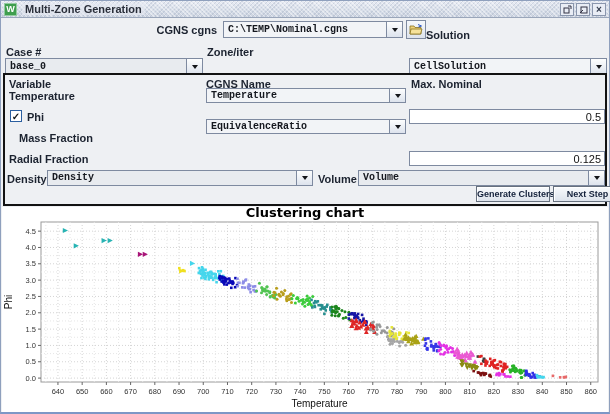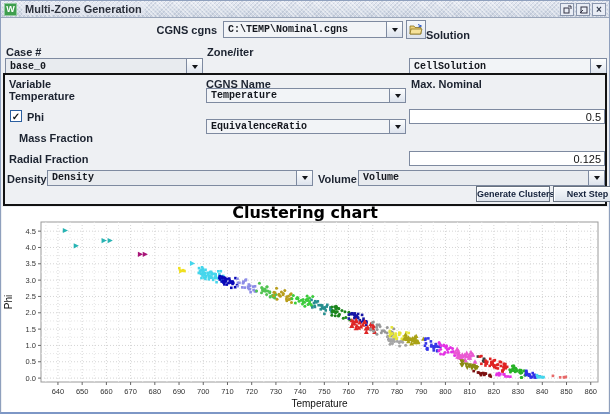--- a/index.html
+++ b/index.html
@@ -44,21 +44,21 @@
     text-align:center; line-height:11px; }
   .browse { position:absolute; width:20px; height:19px; background:linear-gradient(#f5f8fb,#dde3ec);
     border:1px solid #7e8aa0; display:flex; align-items:center; justify-content:center; }
 
   
   .blackpanel { position:absolute; left:2px; top:72px; width:604px; height:133px;
     border:2px solid #121212; background:#eef0f3;padding-left:30px; }
 
   
   .chartwrap { position:absolute; left:1px; right:1px; top:206px; bottom:0; background:#fff; }
-  .chart-title { text-align:center; font-size:16px; font-weight:bold; color:#000;
+  .chart-title { text-align:center; font-size:13px; font-weight:bold; color:#000;
     height:13px; line-height:12px; font-family:"DejaVu Sans","Liberation Sans",sans-serif; }
 </style>
 </head>
 <body>
 
 <div class="win">
 
   <div class="titlebar">
     <div class="app-icon">W</div>
     <div class="title">Multi-Zone Generation</div>

